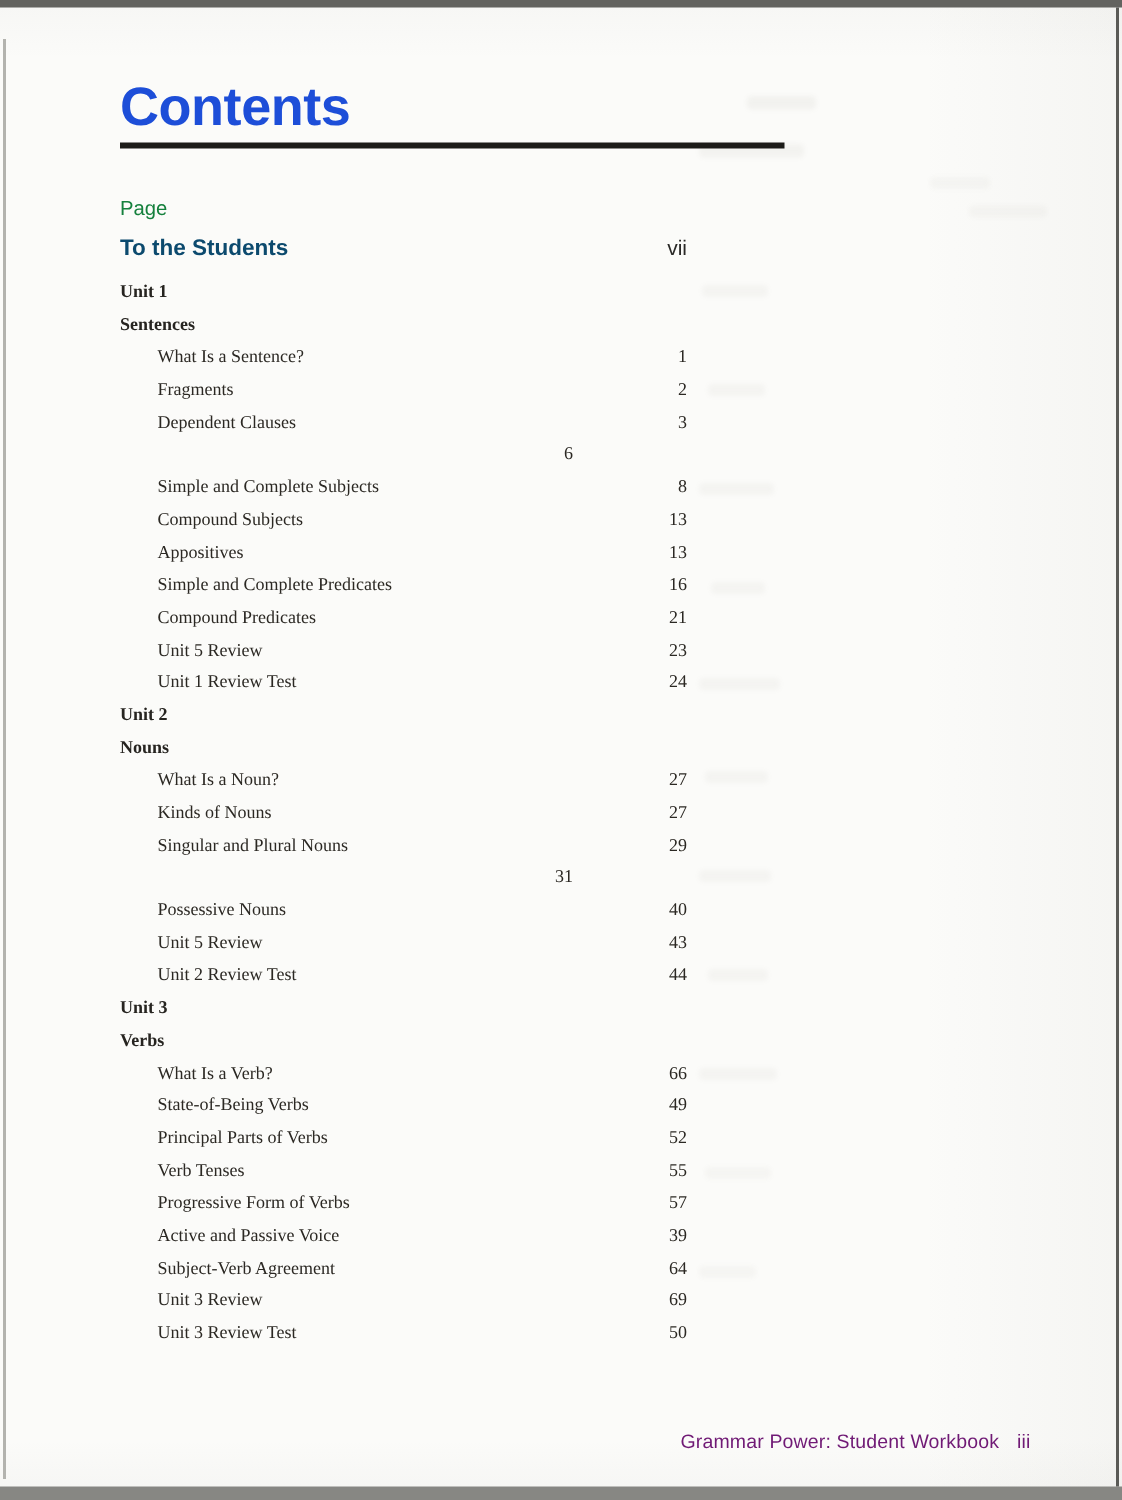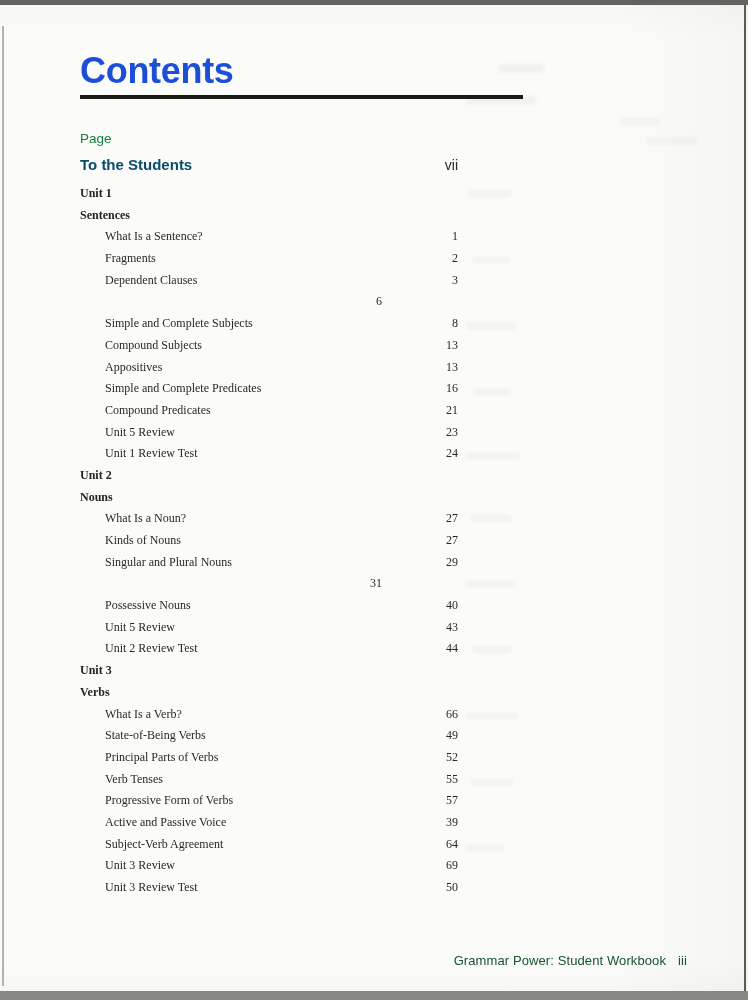--- a/index.html
+++ b/index.html
@@ -34,21 +34,21 @@
     margin-top:5px;display:grid;grid-template-columns:1fr 56px;align-items:baseline;line-height:22px;
   }
   .front-label{font-size:15px;font-weight:bold;color:#0c4a6e;}
   .front-page{text-align:right;font-size:14px;color:#2a2927;}
   .toc{margin-top:7px;font-family:"Liberation Serif",serif;color:#2b2823;}
   .row{line-height:21.7px;height:21.7px;font-size:12px;}
   .unit-label,.unit-title{font-weight:bold;color:#262420;}
   .entry{display:grid;grid-template-columns:1fr 56px;padding-left:25px;gap:20px;}
   .entry .e-page{text-align:right;}
   .footer{
-    position:absolute;top:953px;right:61px;font-size:13px;color:#14532d;
+    position:absolute;top:953px;right:61px;font-size:13px;color:#701a75;
     letter-spacing:0.1px;white-space:nowrap;
   }
   .footer .f-num{margin-left:12px;}
 </style>
 </head>
 <body>
 
 <div class="shade"></div>
 <div class="edge edge-top"></div>
 <div class="edge edge-bottom"></div>

